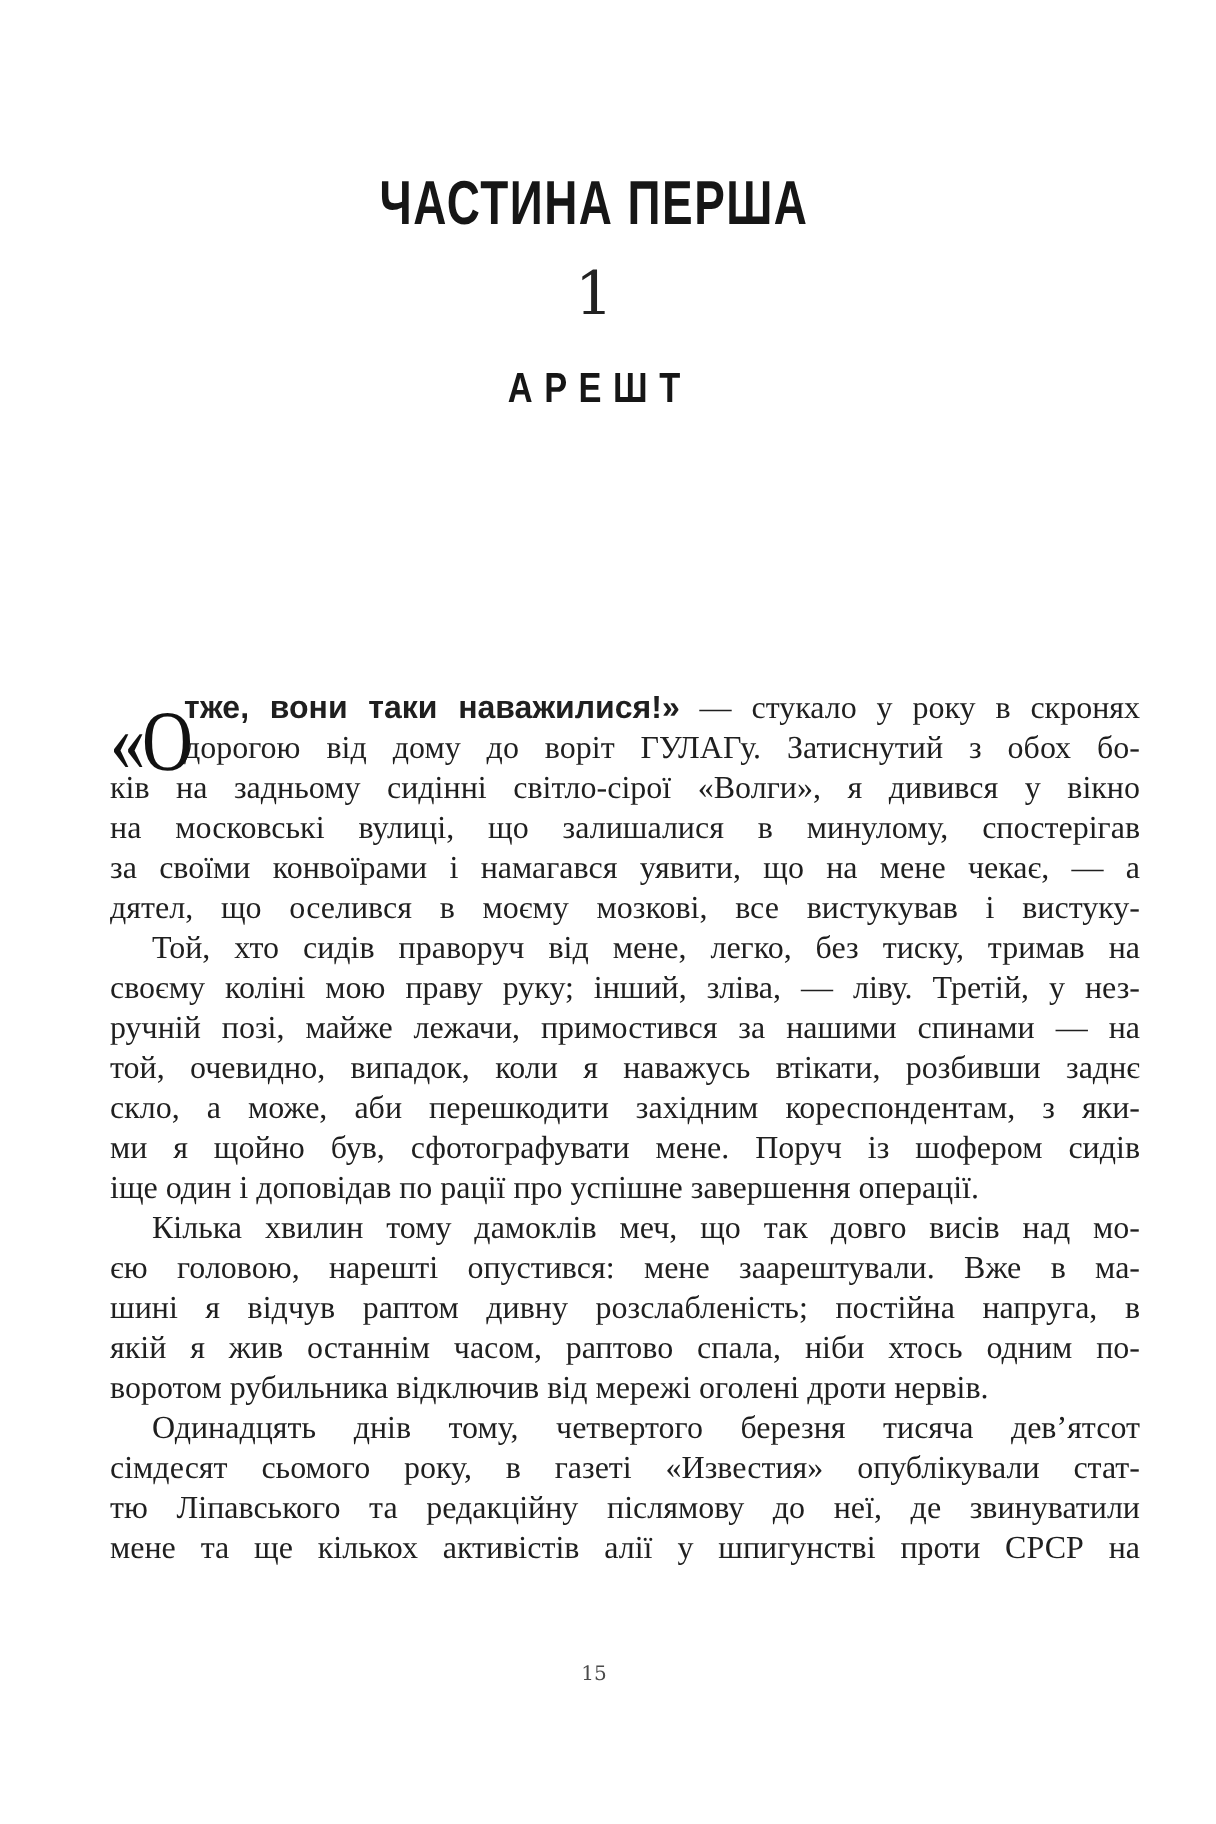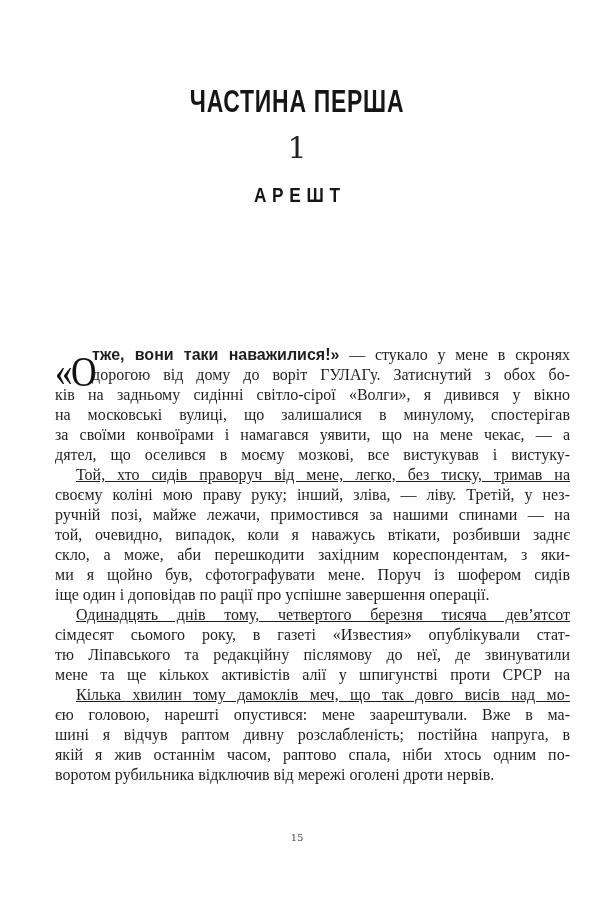--- a/index.html
+++ b/index.html
@@ -77,21 +77,20 @@
   .bodyline {
     text-align: justify;
     text-align-last: justify;
     white-space: normal;
   }
   .bodyline.last {
     text-align-last: left;
   }
   .bodyline.indent {
     text-indent: 21px;
-    text-decoration: underline;
   }
   .lead-bold {
     font-family: "Liberation Sans", sans-serif;
     font-weight: bold;
     font-size: 16px;
   }
   .dropcap {
     float: left;
     width: 37px;
     height: 40px;
@@ -131,49 +130,49 @@
     <div class="part-title">ЧАСТИНА ПЕРША</div>
     <div class="chapter-number">1</div>
     <div class="chapter-title">АРЕШТ</div>
   </div>
 
   <div class="body-text">
     <div class="para" id="para1">
       <span class="dropcap">
         <span>«О</span>
       </span>
-      <div class="bodyline"><span class="lead-bold">тже, вони таки наважилися!»</span> <span>— стукало у мене в скронях</span></div>
+      <div class="bodyline"><span class="lead-bold">тже, вони таки наважилися!»</span> <span>— стукало у року в скронях</span></div>
 
     <div class="bodyline">дорогою від дому до воріт ГУЛАГу. Затиснутий з обох бо-</div>
         <div class="bodyline">ків на задньому сидінні світло-сірої «Волги», я дивився у вікно</div>
         <div class="bodyline">на московські вулиці, що залишалися в минулому, спостерігав</div>
         <div class="bodyline">за своїми конвоїрами і намагався уявити, що на мене чекає, — а</div>
         <div class="bodyline">дятел, що оселився в моєму мозкові, все вистукував і вистуку-</div>
       </div>
     <div id="paras">
         <div class="para">
           <div class="bodyline indent">Той, хто сидів праворуч від мене, легко, без тиску, тримав на</div>
           <div class="bodyline">своєму коліні мою праву руку; інший, зліва, — ліву. Третій, у нез-</div>
           <div class="bodyline">ручній позі, майже лежачи, примостився за нашими спинами — на</div>
           <div class="bodyline">той, очевидно, випадок, коли я наважусь втікати, розбивши заднє</div>
           <div class="bodyline">скло, а може, аби перешкодити західним кореспондентам, з яки-</div>
           <div class="bodyline">ми я щойно був, сфотографувати мене. Поруч із шофером сидів</div>
           <div class="bodyline last">іще один і доповідав по рації про успішне завершення операції.</div>
         </div>
         <div class="para">
-          <div class="bodyline indent">Одинадцять днів тому, четвертого березня тисяча дев’ятсот</div>
-          <div class="bodyline">сімдесят сьомого року, в газеті «Известия» опублікували стат-</div>
-          <div class="bodyline">тю Ліпавського та редакційну післямову до неї, де звинуватили</div>
-          <div class="bodyline">мене та ще кількох активістів алії у шпигунстві проти СРСР на</div>
-        </div>
-        <div class="para">
           <div class="bodyline indent">Кілька хвилин тому дамоклів меч, що так довго висів над мо-</div>
           <div class="bodyline">єю головою, нарешті опустився: мене заарештували. Вже в ма-</div>
           <div class="bodyline">шині я відчув раптом дивну розслабленість; постійна напруга, в</div>
           <div class="bodyline">якій я жив останнім часом, раптово спала, ніби хтось одним по-</div>
           <div class="bodyline last">воротом рубильника відключив від мережі оголені дроти нервів.</div>
+        </div>
+        <div class="para">
+          <div class="bodyline indent">Одинадцять днів тому, четвертого березня тисяча дев’ятсот</div>
+          <div class="bodyline">сімдесят сьомого року, в газеті «Известия» опублікували стат-</div>
+          <div class="bodyline">тю Ліпавського та редакційну післямову до неї, де звинуватили</div>
+          <div class="bodyline">мене та ще кількох активістів алії у шпигунстві проти СРСР на</div>
         </div>
       </div>
   </div>
 
   <div class="folio">15</div>
 
 </div>
 
 </body></html>

